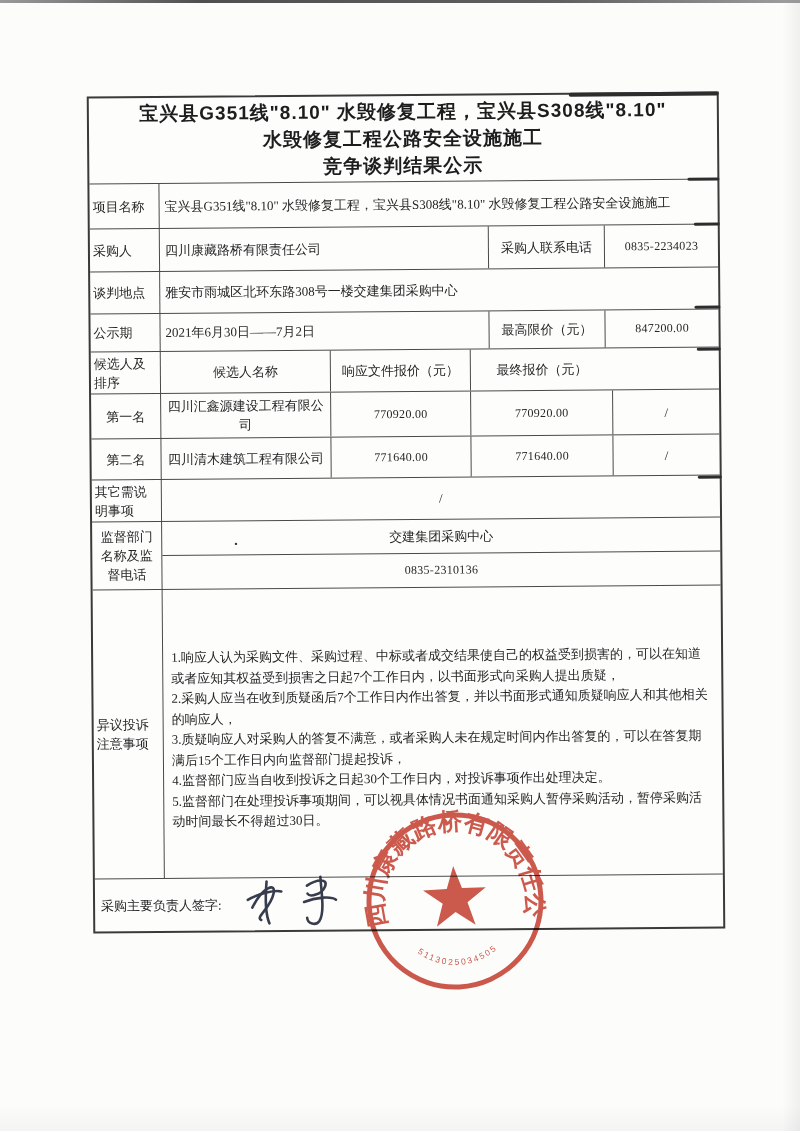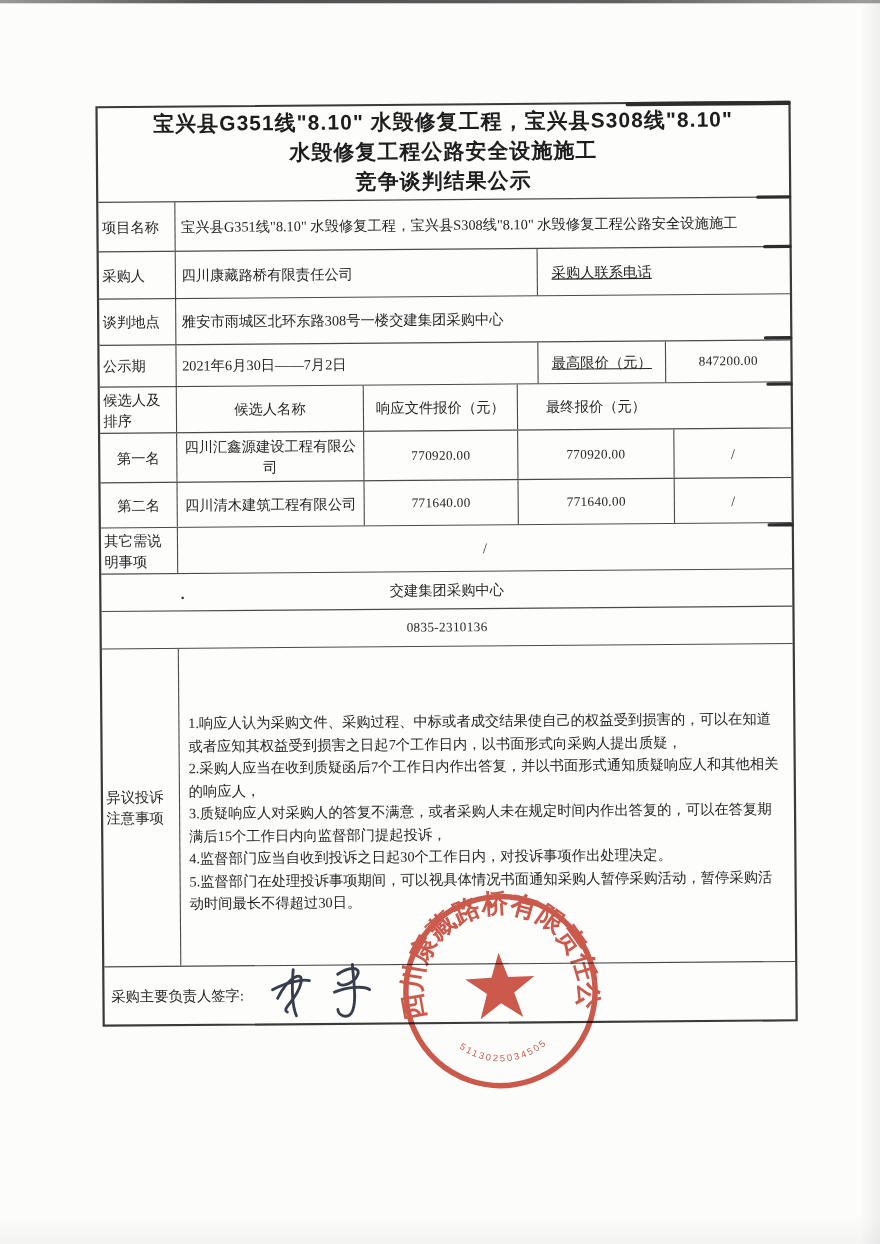--- a/index.html
+++ b/index.html
@@ -45,21 +45,21 @@
   .r-other{height:42px;}
   .r-superv{height:68px;}
   .r-objection{height:289px;}
   .r-sign{height:52px;}
   
   .r-title{display:flex;align-items:center;border-bottom:1px solid #4a4a4a;}
   .title-line{font-family:"Liberation Sans","DejaVu Sans",sans-serif;
     font-weight:700;font-size:19px;line-height:27px;letter-spacing:1px;color:#1d1d1d;text-align:center;}
   
   .w-val{width:329px;flex:none;}
-  .w-lab2{width:116px;flex:none;text-decoration:underline;}
+  .w-lab2{width:116px;flex:none;}
   .w-val2{flex:1;}
   .c-name{width:170px;flex:none;}
   .c-doc{width:140px;flex:none;}
   .c-fin{width:142px;flex:none;}
   .c-rem{flex:1;}
   
   .superv-right{flex:1;display:flex;flex-direction:column;}
   .superv-sub{flex:1;display:flex;align-items:center;justify-content:center;position:relative;}
   .superv-sub.first{border-bottom:1px solid #4a4a4a;}
   .superv-bullet{position:absolute;left:72px;top:13px;font-size:10px;color:#333;}
@@ -108,20 +108,21 @@
 
   <div class="row r-project">
     <div class="cell lab lft">项目名称</div>
     <div class="cell w-val2 lft">宝兴县G351线"8.10" 水毁修复工程，宝兴县S308线"8.10" 水毁修复工程公路安全设施施工</div>
   </div>
 
   <div class="row r-purchaser">
     <div class="cell lab lft">采购人</div>
     <div class="cell w-val lft">四川康藏路桥有限责任公司</div>
     <div class="cell w-lab2 ctr">采购人联系电话</div>
+    <div class="cell w-val2 ctr num">0835-2234023</div>
   </div>
 
   <div class="row r-venue">
     <div class="cell lab lft">谈判地点</div>
     <div class="cell w-val lft">雅安市雨城区北环东路308号一楼交建集团采购中心</div>
   </div>
 
   <div class="row r-publicity">
     <div class="cell lab lft">公示期</div>
     <div class="cell w-val lft">2021年6月30日——7月2日</div>
@@ -151,20 +152,21 @@
     <div class="cell c-fin ctr num">771640.00</div>
     <div class="cell c-rem ctr">/</div>
   </div>
 
   <div class="row r-other">
     <div class="cell lab lft">其它需说明事项</div>
     <div class="cell w-val2 ctr">/</div>
   </div>
 
   <div class="row r-superv">
+    <div class="cell lab ctr">监督部门名称及监督电话</div>
     <div class="superv-right">
       <div class="superv-sub first">
         <span class="superv-bullet">•</span>
         <span>交建集团采购中心</span>
       </div>
       <div class="superv-sub num">
         <span>0835-2310136</span>
       </div>
     </div>
   </div>

